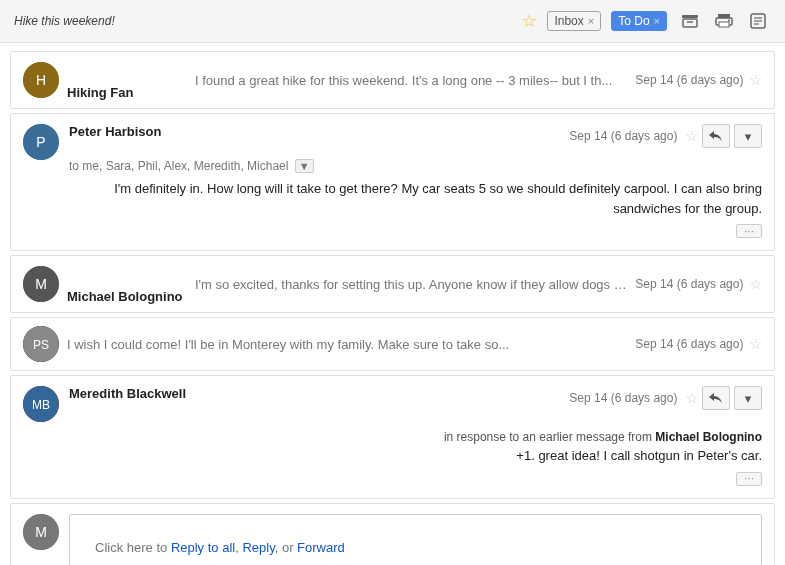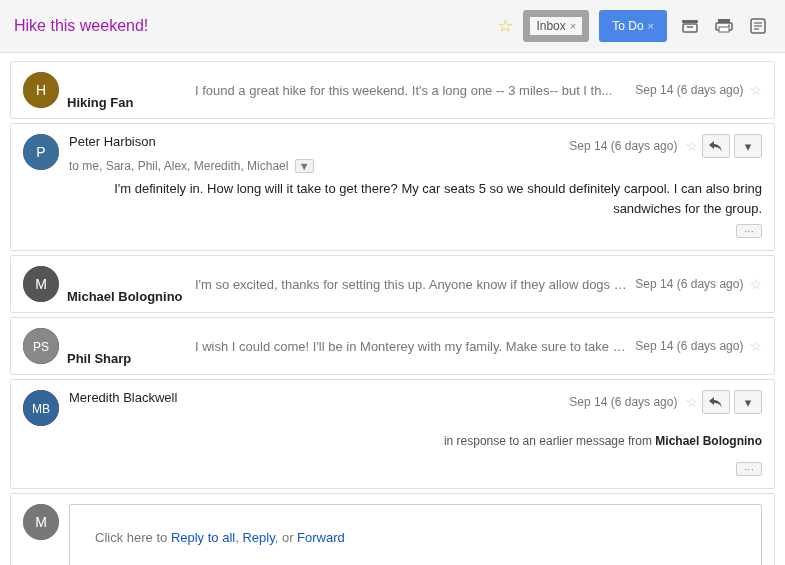--- a/index.html
+++ b/index.html
@@ -14,30 +14,31 @@
     .thread-header {
       display: flex;
       align-items: center;
       padding: 10px 14px;
       background: #f5f5f5;
       border-bottom: 1px solid #e0e0e0;
       gap: 10px;
     }
 
     .thread-title {
-      font-size: 16px;
+      font-size: 12px;
       font-weight: normal;
-      color: #a21caf;
+      color: #404040;
       flex: 1;
+      font-style: italic;
     }
 
     .label-tag {
       display: inline-flex;
       align-items: center;
-      border: 7px solid #a3a3a3;
+      border: 1px solid #a3a3a3;
       border-radius: 3px;
       padding: 2px 6px;
       font-size: 12px;
       background: #f5f5f5;
       color: #555;
       gap: 4px;
     }
 
     .label-tag.todo {
       background: #4a86e8;
@@ -173,29 +174,29 @@
       flex: 1;
     }
 
     .sender-name-row {
       display: flex;
       align-items: center;
       gap: 6px;
     }
 
     .sender-name {
-      font-weight: normal;
+      font-weight: bold;
       font-size: 13px;
       color: #222;
     }
 
     .recipients-row {
       font-size: 12px;
       color: #777;
-      margin-top: 10px;
+      margin-top: 20px;
     }
 
     .recipients-row .expand-recipients {
       display: inline-block;
       background: #f1f1f1;
       border: 1px solid #ccc;
       border-radius: 2px;
       padding: 0 3px;
       font-size: 11px;
       cursor: pointer;
@@ -263,21 +264,20 @@
 
     .reply-link {
       color: #1155cc;
       text-decoration: none;
       cursor: pointer;
     }
 
     .in-response-line {
       font-size: 12px;
       color: #555;
-      margin-bottom: 6px;
     }
     .in-response-line strong {
       color: #222;
     }
 
     .message-body-text {
       font-size: 13px;
       color: #222;
     }
   </style>
@@ -398,21 +398,20 @@
     </div>
 
     <div class="message-item collapsed">
       <div class="message-collapsed-row">
         <div class="avatar avatar-phil">
           <svg width="36" height="36" viewBox="0 0 36 36">
               <rect width="36" height="36" fill="#888" rx="18"></rect>
               <text x="18" y="23" text-anchor="middle" font-size="12" fill="#fff" font-family="Arial">PS</text>
             </svg>
         </div>
-        <span class="collapsed-sender">Phil Sharp</span>
         <span class="collapsed-snippet">I wish I could come! I'll be in Monterey with my family. Make sure to take so...</span>
         <div class="collapsed-meta">
           <span>Sep 14 (6 days ago)</span>
           <button class="star-btn">☆</button>
         </div>
       </div>
     </div>
 
     <div class="message-item expanded">
       <div class="message-expanded-header">
@@ -435,20 +434,21 @@
                 <path d="M6 1L1 5l5 4V7c4 0 7 1.5 8 5-0.5-5-4-8-8-8V1z" fill="#555"></path>
               </svg>
           </button>
           <button class="action-btn">▾</button>
         </div>
       </div>
       <div class="message-expanded-body">
         <p class="in-response-line">
           in response to an earlier message from <strong>Michael Bolognino</strong>
         </p>
+        <p class="message-body-text">+1. great idea! I call shotgun in Peter's car.</p>
         <div class="ellipsis-btn">···</div>
       </div>
     </div>
 
     <div class="reply-area">
       <div class="avatar avatar-me">
         <svg width="36" height="36" viewBox="0 0 36 36">
             <rect width="36" height="36" fill="#777" rx="18"></rect>
             <text x="18" y="23" text-anchor="middle" font-size="14" fill="#fff" font-family="Arial">M</text>
           </svg>

